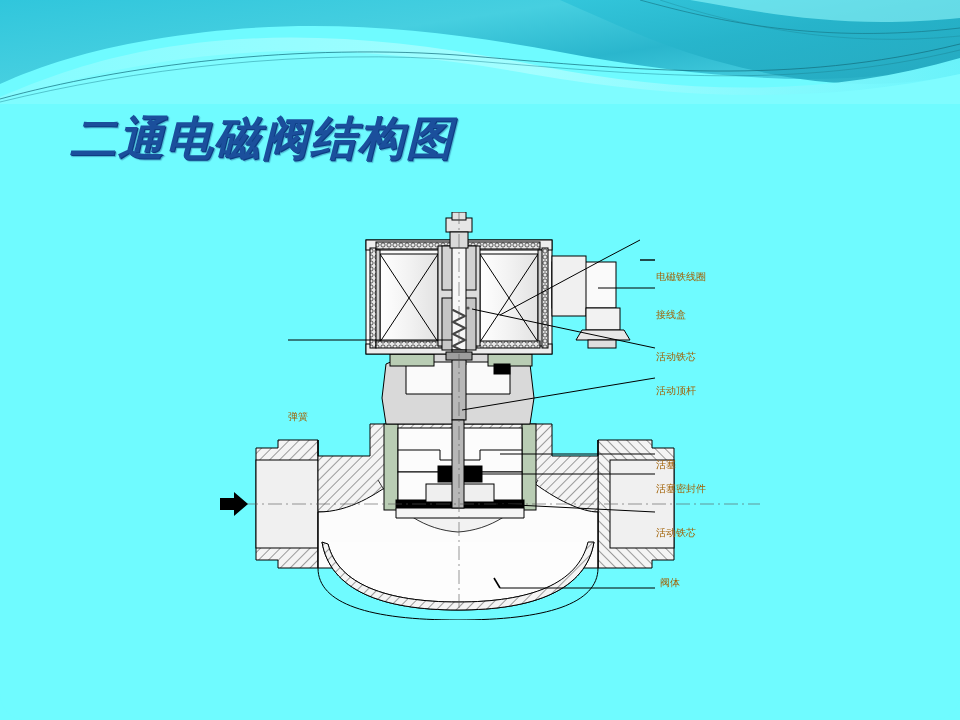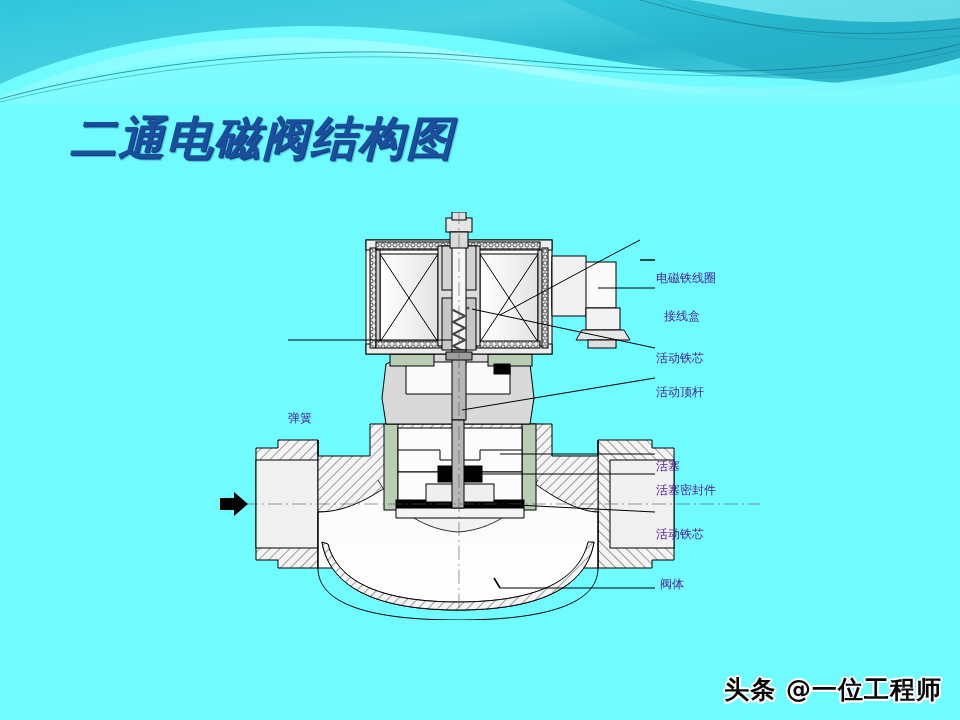--- a/index.html
+++ b/index.html
@@ -31,22 +31,22 @@
     text-shadow:1px 1px 0 #0d3c82, 2px 2px 1px rgba(10,50,120,.35);
     white-space:nowrap;
     font-style:italic;
   }
   #diagram-area{
     position:absolute;left:200px;top:212px;width:620px;height:408px;
   }
   .label{
     position:absolute;
     font-family:Liberation Serif, serif;
-    font-size:12px;
-    color:#4c1d95;
+    font-size:10px;
+    color:#a16207;
     white-space:nowrap;
     line-height:1;
   }
   #watermark{
     position:absolute;
     right:18px;bottom:14px;
     font-family:"DejaVu Sans","Liberation Sans",sans-serif;
     font-size:25px;
     font-weight:bold;
     color:#0a0a0a;
@@ -254,24 +254,23 @@
         <path d="M300,376 L294,366" stroke="#000" stroke-width="1.6"></path>
 
         <g>
           <path d="M20,286 L34,286 L34,280 L48,292 L34,304 L34,298 L20,298 Z" fill="#000" stroke="none"></path>
         </g>
       </g>
     </svg>
   </div>
 
   <div class="label" style="left:656px;top:272px;">电磁铁线圈</div>
-  <div class="label" style="left:656px;top:310px;margin-left:8px;">接线盒</div>
+  <div class="label" style="left:656px;top:310px;">接线盒</div>
   <div class="label" style="left:656px;top:352px;">活动铁芯</div>
   <div class="label" style="left:656px;top:386px;">活动顶杆</div>
   <div class="label" style="left:288px;top:371px;margin-top:41px;">弹簧</div>
   <div class="label" style="left:656px;top:460px;text-align:right;">活塞</div>
   <div class="label" style="left:656px;top:484px;">活塞密封件</div>
   <div class="label" style="left:656px;top:528px;">活动铁芯</div>
   <div class="label" style="left:660px;top:578px;">阀体</div>
 
-  <div id="watermark">头条 @一位工程师</div>
 
 </div>
 
 </body></html>

